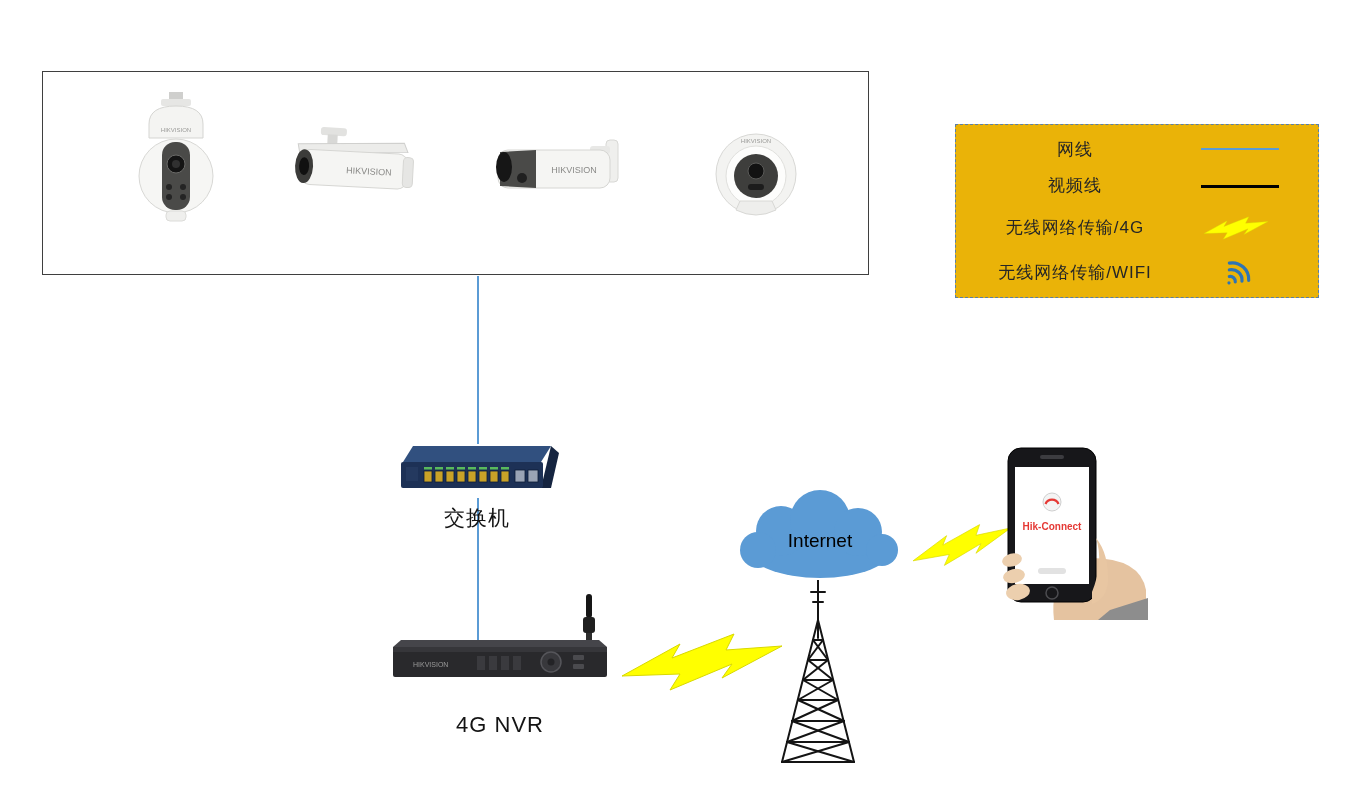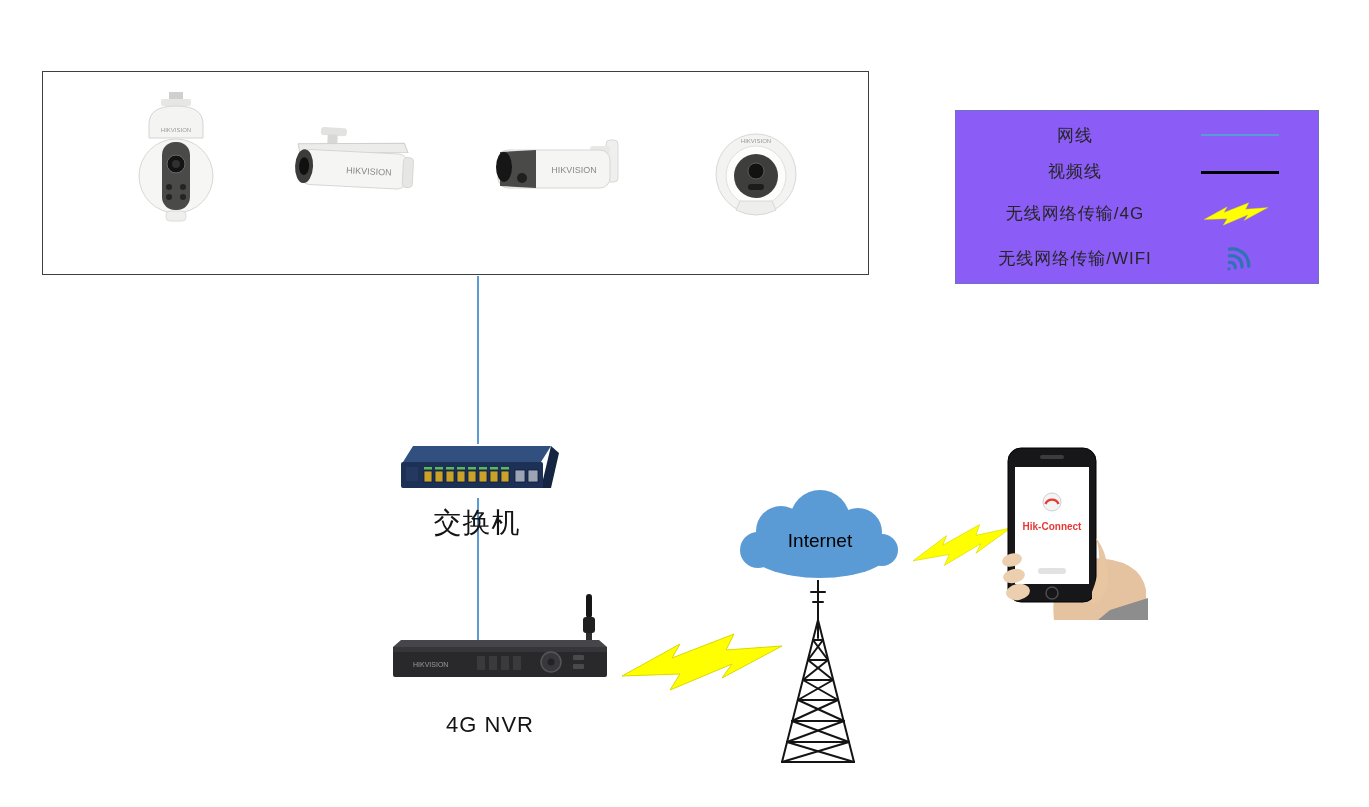--- a/index.html
+++ b/index.html
@@ -1,25 +1,25 @@
 <!DOCTYPE html>
 <html><head>
 <meta charset="utf-8">
 <style>
   *{box-sizing:border-box}
   html,body{margin:0;padding:0;background:#fff}
   body{font-family:"Liberation Sans","DejaVu Sans",sans-serif}
   .canvas{position:relative;width:1369px;height:807px;background:#fff;overflow:hidden}
   .abs{position:absolute}
   .camera-box{left:42px;top:71px;width:827px;height:204px;border:1px solid #3f3f3f;background:#fff}
-  .legend{left:955px;top:110px;width:364px;height:174px;border:1px dashed #5b7fa6;background:#8b5cf6}
+  .legend{left:955px;top:124px;width:364px;height:174px;border:1px dashed #5b7fa6;background:#eab308}
   .legend-label{position:absolute;left:0;width:238px;text-align:center;font-size:17px;color:#262626;letter-spacing:1px;line-height:22px}
   .cable-line{position:absolute}
   .vline{width:2px;background:#5b9bd5}
-  .node-label{font-size:28px;color:#141414;text-align:center;letter-spacing:1px}
+  .node-label{font-size:21px;color:#141414;text-align:center;letter-spacing:1px}
   .nvr-label{font-size:22px}
   svg text{font-family:"Liberation Sans","DejaVu Sans",sans-serif}
 </style>
 </head>
 <body>
 
 <div class="canvas">
 
   <div class="abs cable-line vline" style="left:477px;top:276px;height:168px"></div>
 
@@ -153,21 +153,21 @@
       <rect x="92" y="64" width="8" height="14"></rect>
         <rect x="104" y="64" width="8" height="14"></rect>
       <rect x="116" y="64" width="8" height="14"></rect>
         <rect x="128" y="64" width="8" height="14"></rect>
     </g>
     <circle cx="166" cy="70" r="10" fill="#38383c" stroke="#55555a" stroke-width="1.5"></circle>
     <circle cx="166" cy="70" r="3.5" fill="#232326"></circle>
     <rect x="188" y="63" width="11" height="5" rx="1" fill="#4a4a4e"></rect>
     <rect x="188" y="72" width="11" height="5" rx="1" fill="#4a4a4e"></rect>
   </svg>
-  <div class="abs node-label nvr-label" style="left:410px;top:712px;width:160px">4G NVR</div>
+  <div class="abs node-label nvr-label" style="left:420px;top:712px;width:160px">4G NVR</div>
 
   <svg class="abs" style="left:622px;top:632px" width="160" height="60" viewBox="0 0 160 60">
     <polygon points="0,44 58,12 50,26 112,2 104,18 160,14 100,46 110,32 48,58 58,42" fill="#ffff00" stroke="#d8d800" stroke-width="1"></polygon>
   </svg>
 
   <svg class="abs" style="left:768px;top:580px" width="100" height="188" viewBox="0 0 100 188">
     <g stroke="#141414" stroke-width="2" fill="none" stroke-linecap="round">
       <line x1="50" y1="0" x2="50" y2="58"></line>
       <line x1="43" y1="12" x2="57" y2="12"></line>
       <line x1="45" y1="22" x2="55" y2="22"></line>

